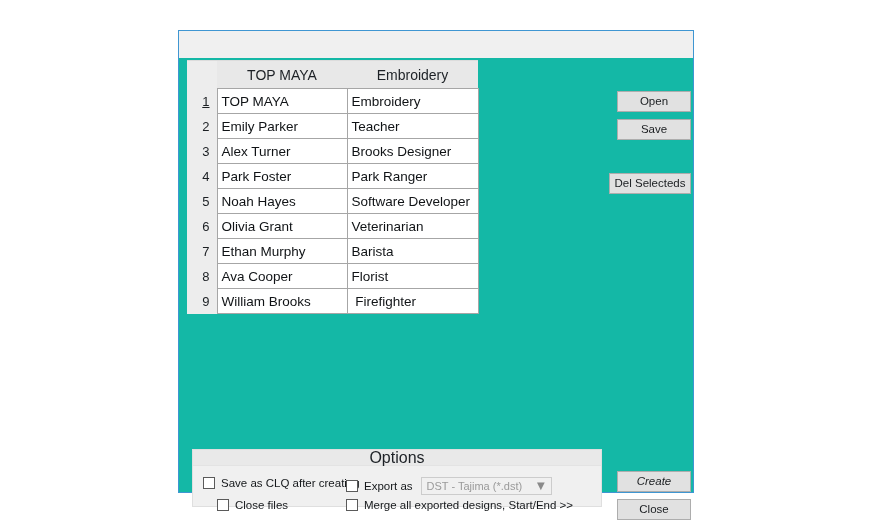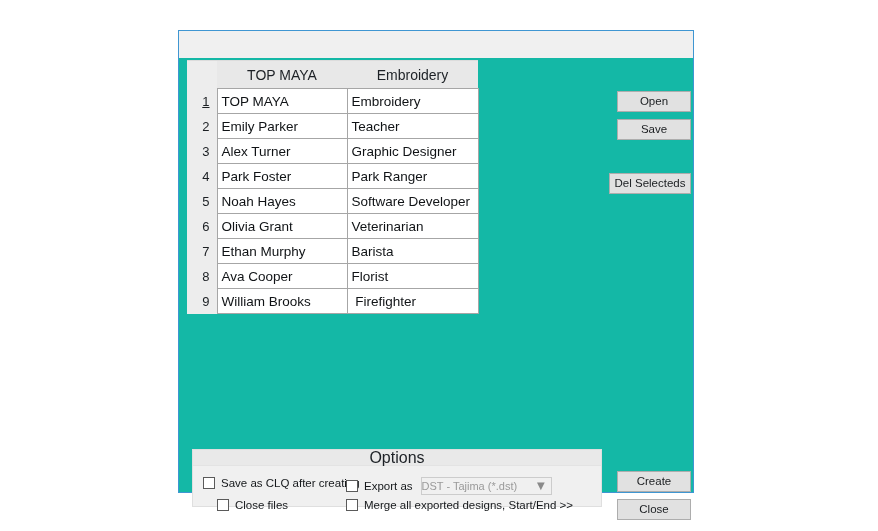--- a/index.html
+++ b/index.html
@@ -157,21 +157,21 @@
     color: #1a1d20;
     text-align: center;
     line-height: 19px;
     box-sizing: border-box;
     cursor: default;
     font-family: "Liberation Sans", sans-serif;
   }
   #btn-open { left: 438px; top: 33px; }
   #btn-save { left: 438px; top: 61px; }
   #btn-del  { left: 430px; top: 115px; width: 82px; }
-  #btn-create { left: 438px; top: 413px; }
+  #btn-create { left: 438px; top: 413px; font-style: italic; }
   #btn-close  { left: 438px; top: 441px; }
 
   
   #options-group {
     position: absolute;
     left: 13px;
     top: 391px;
     width: 410px;
     height: 58px;
     border: 1px solid #dfdfdf;
@@ -216,20 +216,21 @@
     position: relative;
     margin-left: 8px;
     width: 131px;
     height: 18px;
     background: #f0f0f0;
     border: 1px solid #cccccc;
     box-sizing: border-box;
     font-size: 11px;
     color: #9a9a9a;
     line-height: 16px;
+    padding-left: 5px;
     cursor: default;
     white-space: nowrap;
     overflow: hidden;
   }
   #format-select .chev {
     position: absolute;
     right: 6px;
     top: 0;
     font-size: 10px;
     color: #8a8a8a;
@@ -266,21 +267,21 @@
               <td>Embroidery</td>
             </tr>
             <tr>
               <td class="rownum">2</td>
               <td>Emily Parker</td>
               <td>Teacher</td>
             </tr>
             <tr>
               <td class="rownum">3</td>
               <td>Alex Turner</td>
-              <td>Graphic Designer</td>
+              <td>Brooks Designer</td>
             </tr>
             <tr>
               <td class="rownum">4</td>
               <td>Park Foster</td>
               <td>Park Ranger</td>
             </tr>
             <tr>
               <td class="rownum">5</td>
               <td>Noah Hayes</td>
               <td>Software Developer</td>

